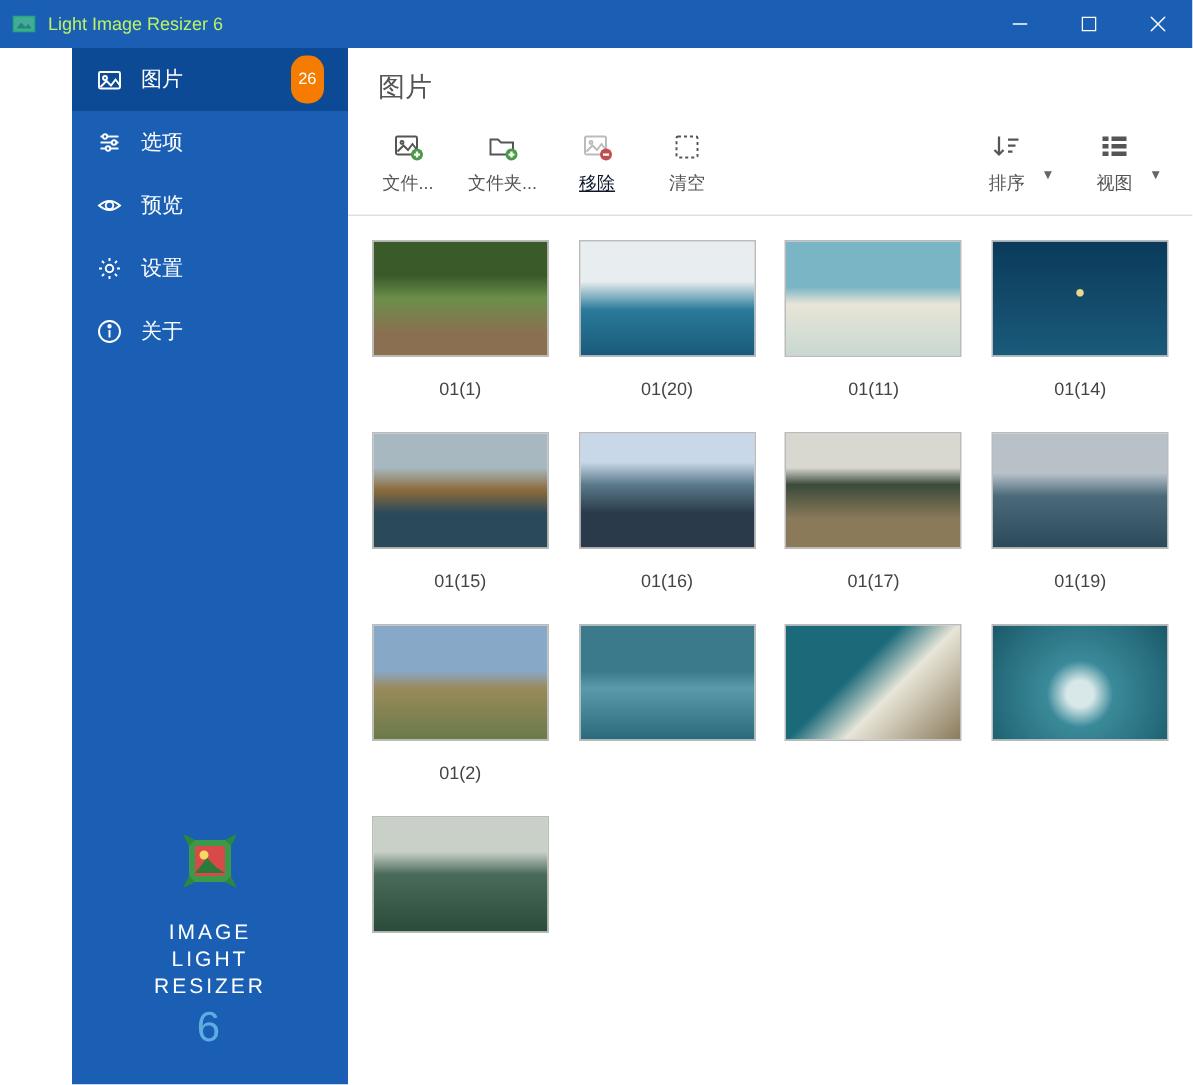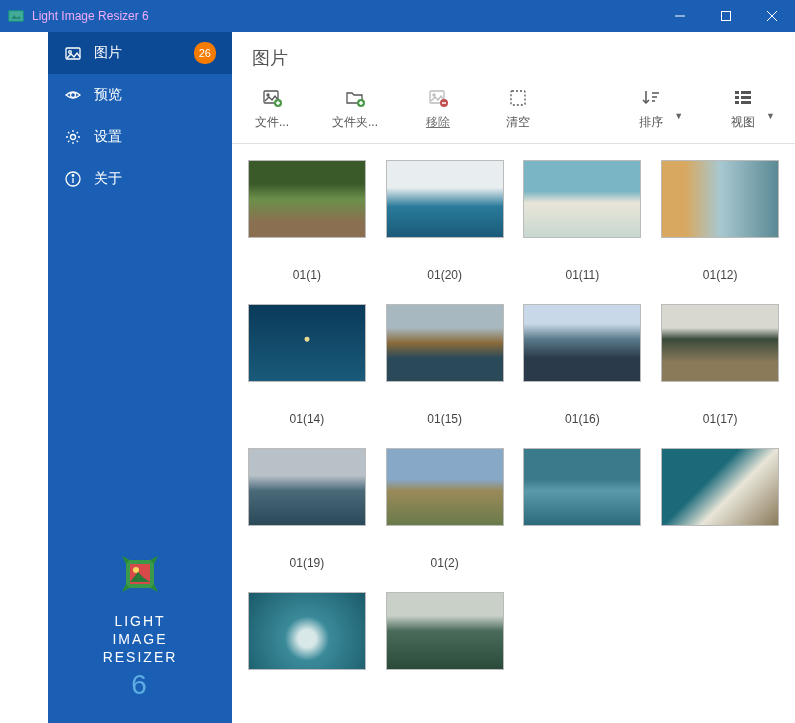--- a/index.html
+++ b/index.html
@@ -1,50 +1,50 @@
 <!DOCTYPE html>
 <html><head>
   <meta charset="utf-8">
   <style>
     * { margin: 0; padding: 0; box-sizing: border-box; }
     body { font-family: "Microsoft YaHei", "Segoe UI", sans-serif; width: 795px; height: 723px; overflow: hidden; background: #fff; }
     
-    .titlebar { height: 32px; background: #1a5fb4; display: flex; align-items: center; padding-left: 8px; color: #f0abfc; }
+    .titlebar { height: 32px; background: #1a5fb4; display: flex; align-items: center; padding-left: 8px; color: #bef264; }
     .titlebar .app-icon { width: 16px; height: 16px; margin-right: 8px; }
     .titlebar .title { font-size: 12px; flex: 1; }
     .titlebar .win-btn { width: 46px; height: 32px; display: flex; align-items: center; justify-content: center; cursor: pointer; }
     .titlebar .win-btn svg { stroke: #fff; stroke-width: 1; fill: none; }
     
     .body { display: flex; height: calc(100% - 32px); padding-left: 48px; }
     
     .sidebar { width: 184px; background: #1a5fb4; color: #fff; display: flex; flex-direction: column; }
     .nav-item { display: flex; align-items: center; padding: 12px 16px; cursor: pointer; font-size: 14px; gap: 12px; position: relative; }
     .nav-item.active { background: #0d4a96; }
     .nav-item .icon { width: 18px; height: 18px; display: flex; align-items: center; justify-content: center; }
-    .nav-item .badge { position: absolute; right: 16px; background: #f57c00; color: #fff; border-radius: 10px; min-width: 20px; height: 22px; font-size: 11px; display: flex; align-items: center; justify-content: center; padding: 0 5px; }
+    .nav-item .badge { position: absolute; right: 16px; background: #f57c00; color: #fff; border-radius: 10px; min-width: 20px; height: 32px; font-size: 11px; display: flex; align-items: center; justify-content: center; padding: 0 5px; }
     .sidebar-footer { margin-top: auto; padding: 20px; text-align: center; }
     .footer-logo { width: 56px; height: 56px; margin: 0 auto 10px; }
     .footer-text { font-size: 14px; letter-spacing: 2px; line-height: 1.3; font-weight: 300; }
     .footer-text .six { font-size: 28px; font-weight: 400; color: #5dade2; }
     
     .main { flex: 1; display: flex; flex-direction: column; background: #fff; }
     .page-title { font-size: 18px; color: #555; padding: 14px 20px 10px; }
     
-    .toolbar { display: flex; align-items: flex-start; padding: 6px 20px 12px; gap: 40px; border-bottom: 1px solid #e0e0e0; }
+    .toolbar { display: flex; align-items: flex-start; padding: 6px 20px 12px; gap: 20px; border-bottom: 1px solid #e0e0e0; }
     .toolbar .spacer { flex: 1; }
     .tool-btn { display: flex; flex-direction: column; align-items: center; gap: 4px; cursor: pointer; min-width: 40px; }
     .tool-btn .tb-icon { width: 24px; height: 24px; display: flex; align-items: center; justify-content: center; }
     .tool-btn .tb-label { font-size: 12px; color: #555; white-space: nowrap; }
-    .tool-btn.disabled .tb-label { color: #737373; text-decoration: underline; }
+    .tool-btn.disabled .tb-label { color: #0f172a; text-decoration: underline; }
     .tool-combo { display: flex; align-items: center; }
     .tool-combo .caret { font-size: 9px; color: #666; margin-left: 3px; margin-top: 14px; }
     
     .content { flex: 1; overflow-y: scroll; padding: 16px 10px; }
     .grid { display: grid; grid-template-columns: repeat(4, 1fr); gap: 10px 8px; }
-    .thumb-item { display: flex; flex-direction: column; align-items: center; gap: 24px; cursor: pointer; }
+    .thumb-item { display: flex; flex-direction: column; align-items: center; gap: 8px; cursor: pointer; }
     .thumb { width: 118px; height: 78px; border: 1px solid #bbb; background-size: cover; background-position: center; }
     .thumb-label { font-size: 12px; color: #444; padding: 6px 0 12px; }
     
     
     .th1 { background: linear-gradient(#3a5a2a 30%, #6b8f4a 50%, #8a7050 80%); }
     .th2 { background: linear-gradient(#e8eef0 35%, #2a7a9a 60%, #1a5a7a); }
     .th3 { background: linear-gradient(#7ab5c5 40%, #e8e5d8 55%, #c8d8d0); }
     .th4 { background: linear-gradient(90deg, #d8a860 20%, #a8c8d0 50%, #5a8a95); }
     .th5 { background: radial-gradient(circle at 30% 60%, #d85a3a 4%, transparent 5%), radial-gradient(circle at 50% 40%, #e8a840 4%, transparent 5%), radial-gradient(circle at 70% 55%, #c84a2a 4%, transparent 5%), linear-gradient(#88b8d0, #a8d0e0); }
     .th6 { background: radial-gradient(circle at 50% 45%, #e8d890 3%, transparent 4%), linear-gradient(#0a3a5a, #1a5a7a); }
@@ -102,20 +102,33 @@
             <circle cx="6" cy="8" r="1.3"></circle>
             <polyline points="3,14 7,10 10,13 13,9 16,13"></polyline>
           </svg>
         </span>
       <span>图片</span>
       <span class="badge">26</span>
     </div>
     <div class="nav-item">
       <span class="icon">
           <svg width="18" height="18" viewBox="0 0 18 18" fill="none" stroke="#fff" stroke-width="1.3">
+            <line x1="3" y1="5" x2="15" y2="5"></line>
+            <line x1="3" y1="9" x2="15" y2="9"></line>
+            <line x1="3" y1="13" x2="15" y2="13"></line>
+            <circle cx="6" cy="5" r="1.5" fill="#1a5fb4"></circle>
+            <circle cx="12" cy="9" r="1.5" fill="#1a5fb4"></circle>
+            <circle cx="8" cy="13" r="1.5" fill="#1a5fb4"></circle>
+          </svg>
+        </span>
+      <span>选项</span>
+    </div>
+    <div class="nav-item">
+      <span class="icon">
+          <svg width="18" height="18" viewBox="0 0 18 18" fill="none" stroke="#fff" stroke-width="1.3">
             <path d="M2 9 Q9 3 16 9 Q9 15 2 9 Z"></path>
             <circle cx="9" cy="9" r="2.5"></circle>
           </svg>
         </span>
       <span>预览</span>
     </div>
     <div class="nav-item">
       <span class="icon">
           <svg width="18" height="18" viewBox="0 0 18 18" fill="none" stroke="#fff" stroke-width="1.3">
             <circle cx="9" cy="9" r="2.5"></circle>
@@ -138,22 +151,22 @@
       <div class="footer-logo">
         <svg viewBox="0 0 56 56">
             <rect x="14" y="14" width="28" height="28" rx="3" fill="#3a9a4a"></rect>
             <rect x="18" y="18" width="20" height="20" fill="#d84a4a"></rect>
             <circle cx="24" cy="24" r="3" fill="#f8d860"></circle>
             <polygon points="18,36 26,26 32,32 38,36" fill="#2a7a3a"></polygon>
             <path d="M10 10 L18 14 L14 18 Z M46 10 L38 14 L42 18 Z M10 46 L14 38 L18 42 Z M46 46 L42 38 L38 42 Z" fill="#2a8a3a"></path>
           </svg>
       </div>
       <div class="footer-text">
+        <div>IMAGE</div>
         <div>LIGHT</div>
-        <div>IMAGE</div>
         <div>RESIZER</div>
         <div class="six">6</div>
       </div>
     </div>
   </div>
 
   <div class="main">
     <div class="page-title">图片</div>
 
     <div class="toolbar">
@@ -243,24 +256,20 @@
           </div>
           <div class="thumb-item">
             <div class="thumb th2"></div>
             <div class="thumb-label">01(20)</div>
           </div>
           <div class="thumb-item">
             <div class="thumb th3"></div>
             <div class="thumb-label">01(11)</div>
           </div>
           <div class="thumb-item">
-            <div class="thumb th4"></div>
-            <div class="thumb-label">01(12)</div>
-          </div>
-          <div class="thumb-item">
             <div class="thumb th6"></div>
             <div class="thumb-label">01(14)</div>
           </div>
           <div class="thumb-item">
             <div class="thumb th7"></div>
             <div class="thumb-label">01(15)</div>
           </div>
           <div class="thumb-item">
             <div class="thumb th8"></div>
             <div class="thumb-label">01(16)</div>

